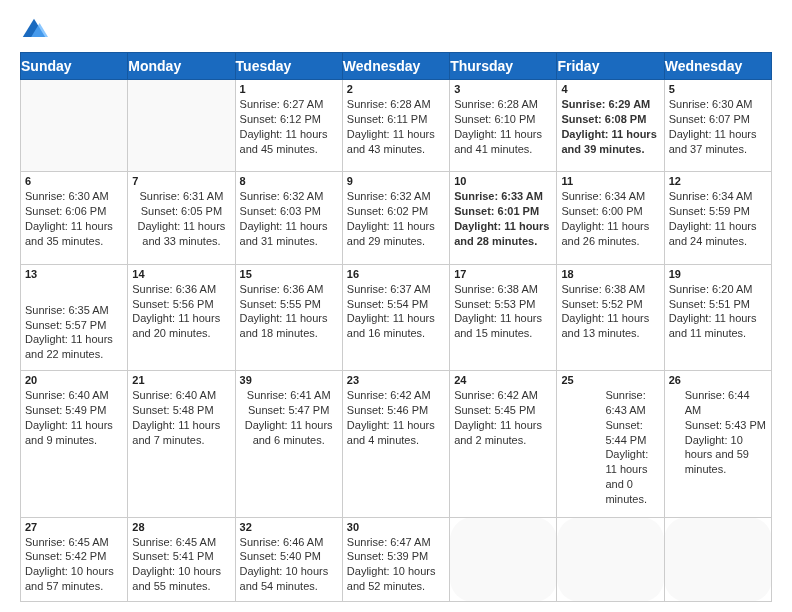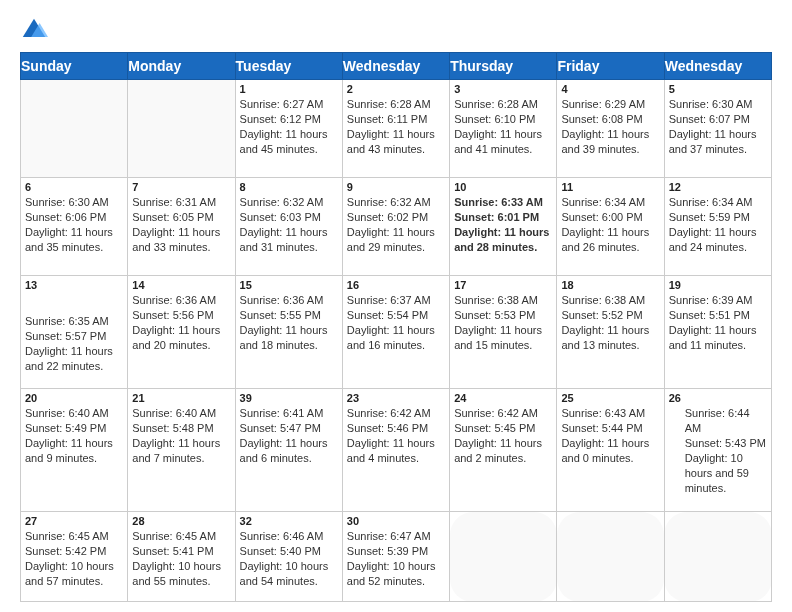--- a/index.html
+++ b/index.html
@@ -156,41 +156,41 @@
 Daylight: 11 hours and 43 minutes.</div>
           </td>
           <td>
             <span class="day-num">3</span>
             <div class="day-info" style="white-space: pre-line;">Sunrise: 6:28 AM
 Sunset: 6:10 PM
 Daylight: 11 hours and 41 minutes.</div>
           </td>
           <td>
             <span class="day-num">4</span>
-            <div class="day-info" style="white-space: pre-line;">Sunrise: 6:29 AM
+            <div class="day-info" style="white-space: pre-line; font-weight: bold;">Sunrise: 6:29 AM
 Sunset: 6:08 PM
 Daylight: 11 hours and 39 minutes.</div>
           </td>
           <td>
             <span class="day-num">5</span>
             <div class="day-info" style="white-space: pre-line;">Sunrise: 6:30 AM
 Sunset: 6:07 PM
 Daylight: 11 hours and 37 minutes.</div>
           </td>
         </tr>
         <tr>
           <td>
             <span class="day-num">6</span>
             <div class="day-info" style="white-space: pre-line;">Sunrise: 6:30 AM
 Sunset: 6:06 PM
 Daylight: 11 hours and 35 minutes.</div>
           </td>
           <td>
             <span class="day-num">7</span>
-            <div class="day-info" style="white-space: pre-line;">Sunrise: 6:31 AM
+            <div class="day-info" style="white-space: pre-line; text-align: center;">Sunrise: 6:31 AM
 Sunset: 6:05 PM
 Daylight: 11 hours and 33 minutes.</div>
           </td>
           <td>
             <span class="day-num">8</span>
             <div class="day-info" style="white-space: pre-line;">Sunrise: 6:32 AM
 Sunset: 6:03 PM
 Daylight: 11 hours and 31 minutes.</div>
           </td>
           <td>
@@ -250,59 +250,59 @@
 Daylight: 11 hours and 15 minutes.</div>
           </td>
           <td>
             <span class="day-num">18</span>
             <div class="day-info" style="white-space: pre-line;">Sunrise: 6:38 AM
 Sunset: 5:52 PM
 Daylight: 11 hours and 13 minutes.</div>
           </td>
           <td>
             <span class="day-num">19</span>
-            <div class="day-info" style="white-space: pre-line;">Sunrise: 6:39 AM
+            <div class="day-info" style="white-space: pre-line;">Sunrise: 6:20 AM
 Sunset: 5:51 PM
 Daylight: 11 hours and 11 minutes.</div>
           </td>
         </tr>
         <tr>
           <td>
             <span class="day-num">20</span>
             <div class="day-info" style="white-space: pre-line;">Sunrise: 6:40 AM
 Sunset: 5:49 PM
 Daylight: 11 hours and 9 minutes.</div>
           </td>
           <td>
             <span class="day-num">21</span>
             <div class="day-info" style="white-space: pre-line;">Sunrise: 6:40 AM
 Sunset: 5:48 PM
 Daylight: 11 hours and 7 minutes.</div>
           </td>
           <td>
             <span class="day-num">39</span>
-            <div class="day-info" style="white-space: pre-line;">Sunrise: 6:41 AM
+            <div class="day-info" style="white-space: pre-line; text-align: center;">Sunrise: 6:41 AM
 Sunset: 5:47 PM
 Daylight: 11 hours and 6 minutes.</div>
           </td>
           <td>
             <span class="day-num">23</span>
             <div class="day-info" style="white-space: pre-line;">Sunrise: 6:42 AM
 Sunset: 5:46 PM
 Daylight: 11 hours and 4 minutes.</div>
           </td>
           <td>
             <span class="day-num">24</span>
             <div class="day-info" style="white-space: pre-line;">Sunrise: 6:42 AM
 Sunset: 5:45 PM
 Daylight: 11 hours and 2 minutes.</div>
           </td>
           <td>
             <span class="day-num">25</span>
-            <div class="day-info" style="white-space: pre-line;">Sunrise: 6:43 AM
+            <div class="day-info" style="white-space: pre-line; margin-left: 44px;">Sunrise: 6:43 AM
 Sunset: 5:44 PM
 Daylight: 11 hours and 0 minutes.</div>
           </td>
           <td>
             <span class="day-num">26</span>
             <div class="day-info" style="white-space: pre-line; margin-left: 16px;">Sunrise: 6:44 AM
 Sunset: 5:43 PM
 Daylight: 10 hours and 59 minutes.</div>
           </td>
         </tr>

